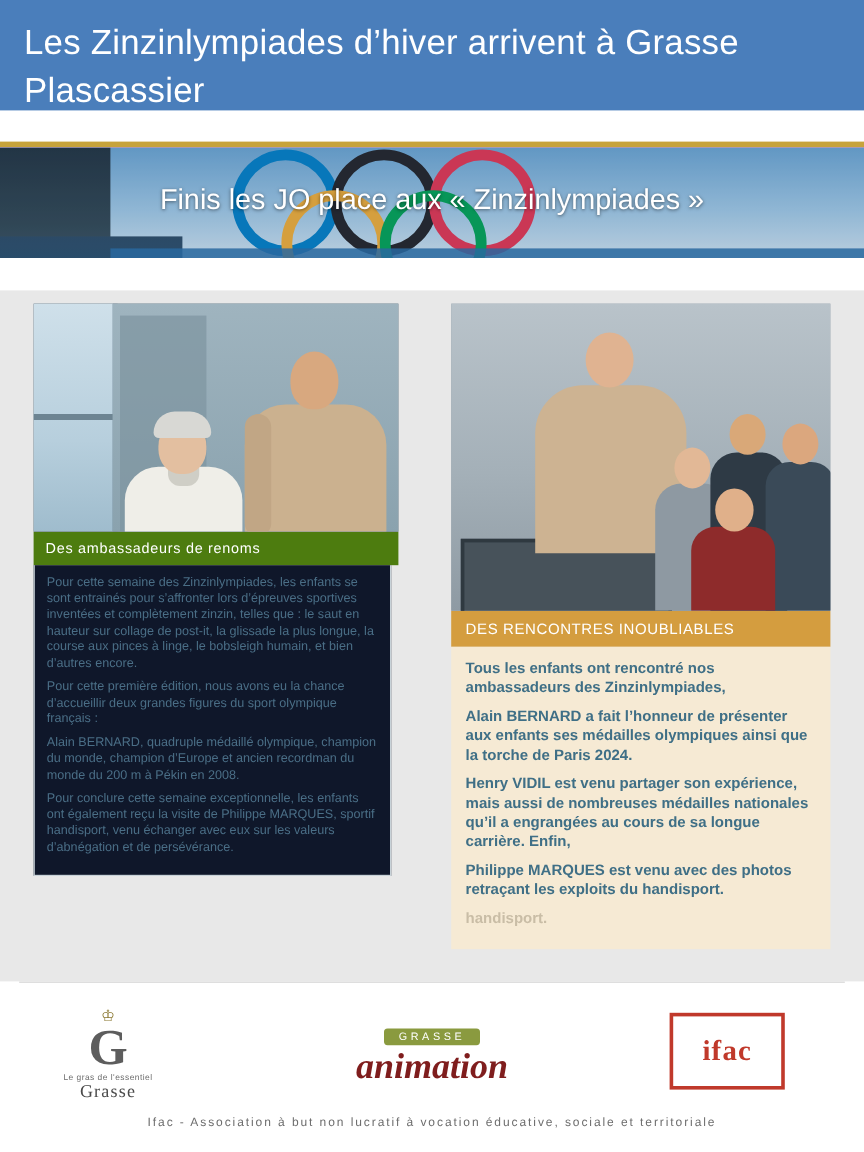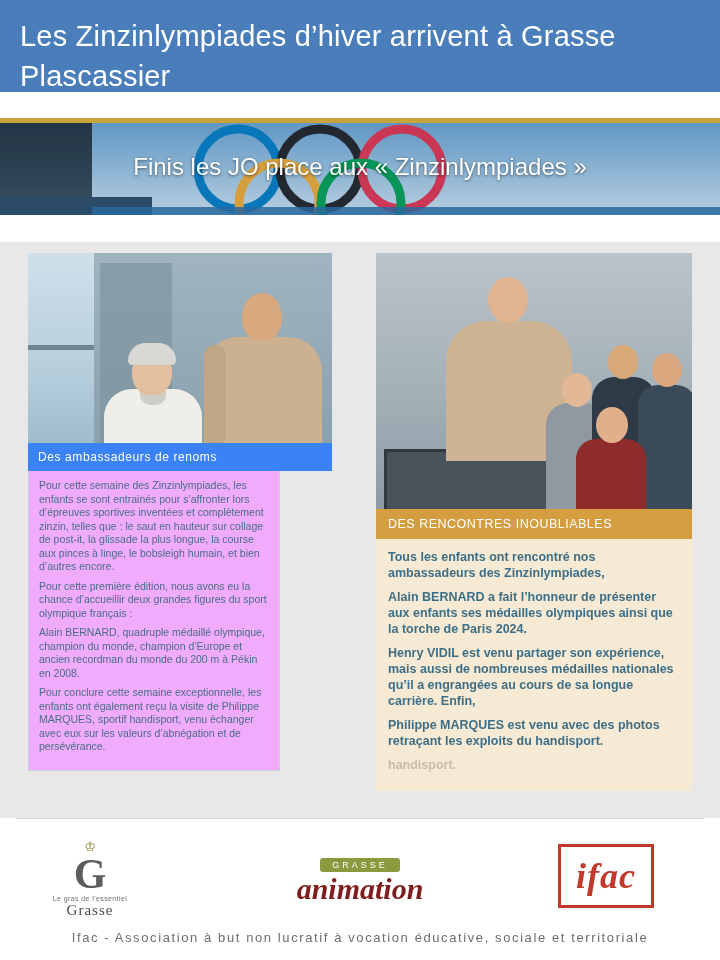--- a/index.html
+++ b/index.html
@@ -160,32 +160,32 @@
     background: #cbb18f; border-radius: 34px 34px 0 0;
   }
   .p2-arm {
     position: absolute; left: 176px; top: 92px; width: 22px; height: 102px;
     background: #c1a685; border-radius: 12px;
   }
 
   .caption-bar-teal {
     width: 304px;
     height: 28px;
-    background: #3b82f6;
+    background: #4d7c0f;
     color: #ffffff;
     font-size: 12px;
     letter-spacing: 0.6px;
     display: flex;
     align-items: center;
     padding-left: 10px;
     box-sizing: border-box;
   }
   .textbox-left {
-    width: 252px;
-    background: #f0abfc;
+    width: 298px;
+    background: #0f172a;
     border-left: 1px solid #c8d2d8;
     border-right: 1px solid #c8d2d8;
     border-bottom: 1px solid #c8d2d8;
     box-sizing: border-box;
     padding: 8px 10px 10px 10px;
   }
   .textbox-left p {
     margin: 0 0 6px 0;
     font-size: 10.5px;
     line-height: 13.5px;
@@ -324,30 +324,29 @@
   .logo-ifac {
     position: absolute; left: 558px; top: 4px; width: 96px; height: 64px;
     border: 3px solid #c0392b;
     box-sizing: border-box;
     display: flex;
     align-items: center;
     justify-content: center;
   }
   .ifac-text {
     font-family: "Liberation Serif", serif;
-    font-size: 36px;
+    font-size: 24px;
     font-weight: bold;
-    font-style: italic;
     color: #c0392b;
     letter-spacing: 1px;
   }
   .footer-note {
     position: absolute; left: 0; top: 112px; width: 720px;
     text-align: center;
-    font-size: 13px;
+    font-size: 10px;
     letter-spacing: 1.6px;
     color: #6d6d6d;
   }
 </style>
 </head>
 <body>
 
 <div class="page">
 
   <div class="header">

